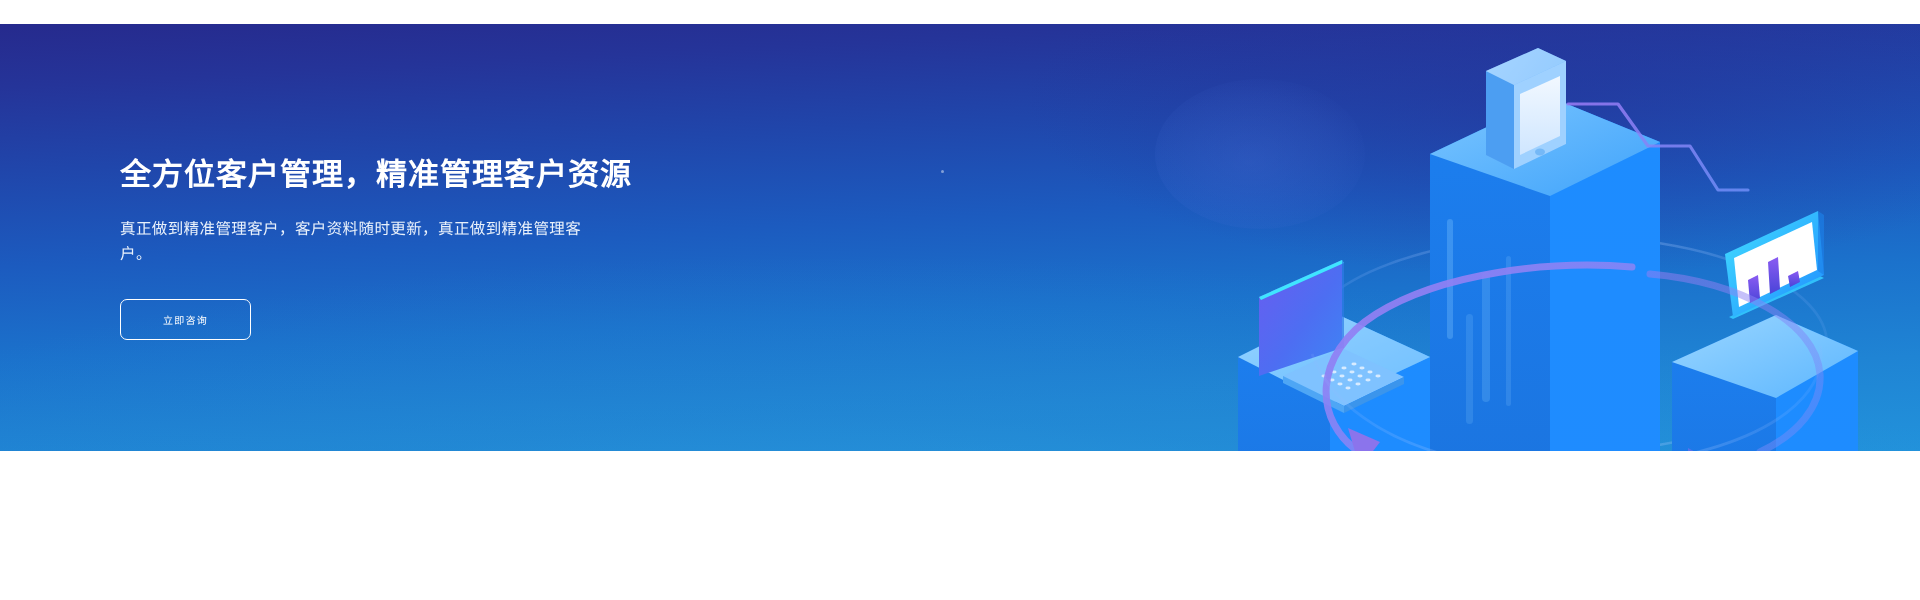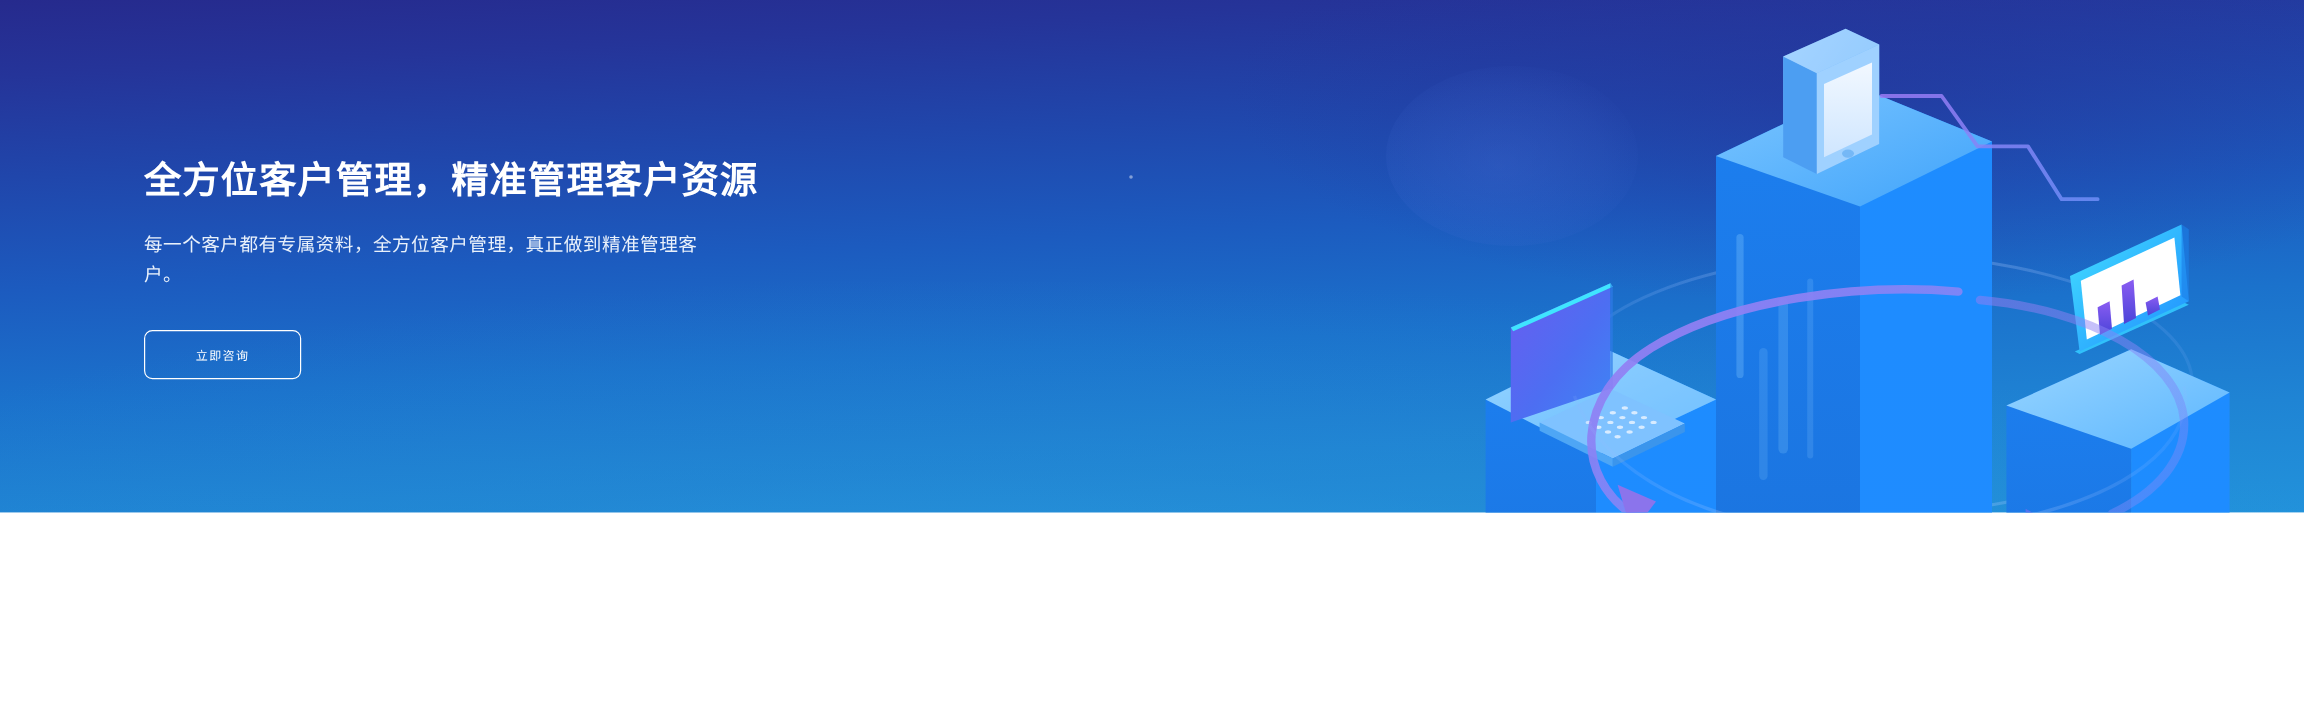--- a/index.html
+++ b/index.html
@@ -16,20 +16,21 @@
     width:1920px; height:427px;
     background:linear-gradient(177deg,
         #262a8d 0%,
         #253499 12%,
         #2046ab 28%,
         #1c5bbf 46%,
         #1b72cc 64%,
         #1f84d4 82%,
         #2292db 100%);
     overflow:hidden;
+    margin-top:24px;
   }
 
   
   .bg-glow-bottom {
     position:absolute; left:-10%; bottom:-45%;
     width:120%; height:90%;
     background:radial-gradient(ellipse at 45% 100%,
         rgba(56,168,226,.55) 0%,
         rgba(40,140,210,.28) 42%,
         rgba(30,110,190,0) 72%);
@@ -113,21 +114,21 @@
 <div class="banner">
 
   <div class="bg-glow-topright"></div>
   <div class="bg-glow-bottom"></div>
   <div class="bg-cloud"></div>
   <div class="bg-speck"></div>
 
   <div class="copy">
     <h1 class="headline">全方位客户管理，精准管理客户资源</h1>
 
-    <p class="subtext">每一个客户都有专属资料，全方位客户管理，真正做到精准管理客户。</p>
+    <p class="subtext">真正做到精准管理客户，客户资料随时更新，真正做到精准管理客户。</p>
 
     <button class="cta">立即咨询</button>
   </div>
 
   <div class="art">
     <svg viewBox="0 0 700 600" xmlns="http://www.w3.org/2000/svg" aria-hidden="true">
       <defs>
         <linearGradient id="gPillarFront" x1="0" y1="0" x2="0" y2="1">
           <stop offset="0%" stop-color="#1d8cff"></stop>
           <stop offset="100%" stop-color="#1f8cff"></stop>

